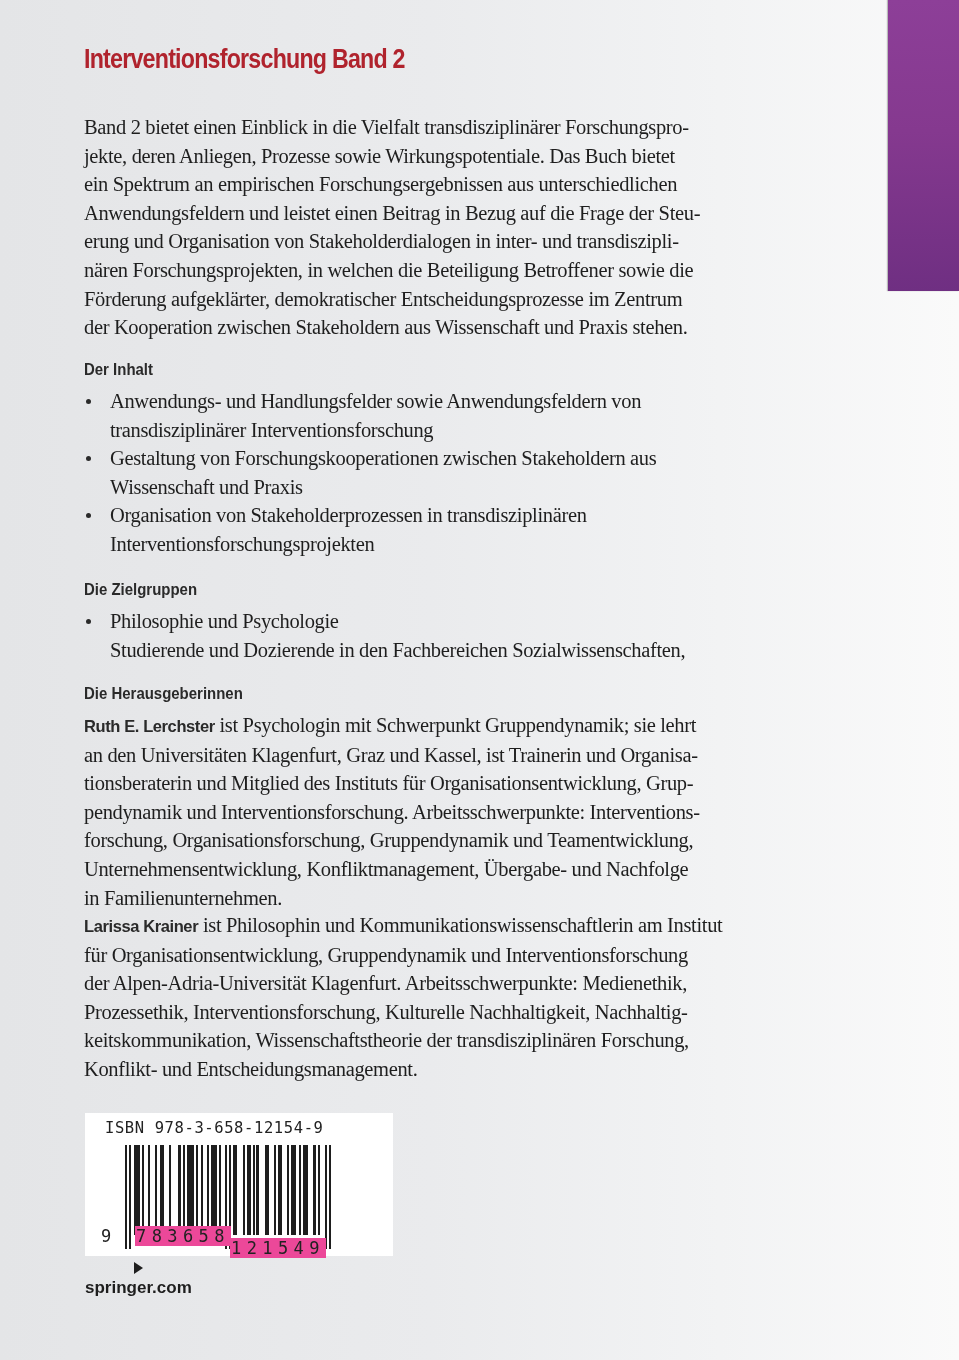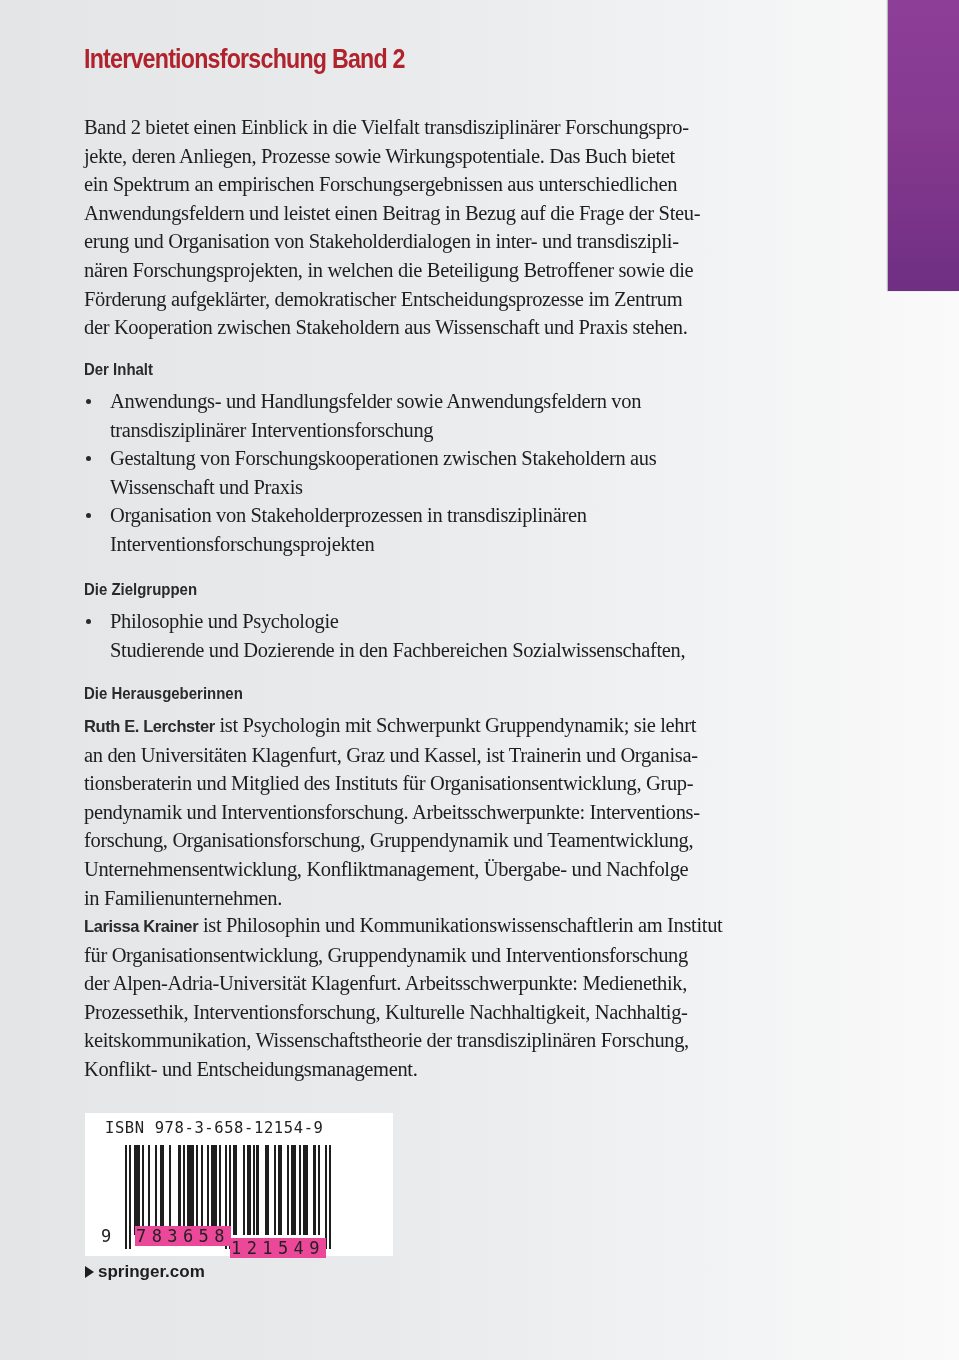--- a/index.html
+++ b/index.html
@@ -68,21 +68,21 @@
     position: absolute; top: 113px; font-family: "DejaVu Sans Mono", "Liberation Mono", monospace;
     font-size: 17px; color: #222; background: #ec4899; letter-spacing: 5.4px; white-space: nowrap;
   }
   .ean-first { left: 16px; background: transparent; }
   .ean-left { left: 50px; padding: 0 1px; }
   .ean-right { left: 145px; padding: 0 1px; margin-top: 12px; }
   .springer {
     position: absolute; left: 85px; top: 1262px;
     font-family: "Liberation Sans", "DejaVu Sans", sans-serif;
     font-weight: bold; font-size: 17px; color: #1e1e1e; white-space: nowrap;
-    display: flex; align-items: center; gap: 4px;
+    display: flex; align-items: center; gap: 4px; flex-direction: column;
   }
   .triangle {
     display: inline-block; width: 0; height: 0;
     border-top: 6px solid transparent; border-bottom: 6px solid transparent;
     border-left: 9px solid #1e1e1e;
   }
 </style>
 </head>
 <body>
 

